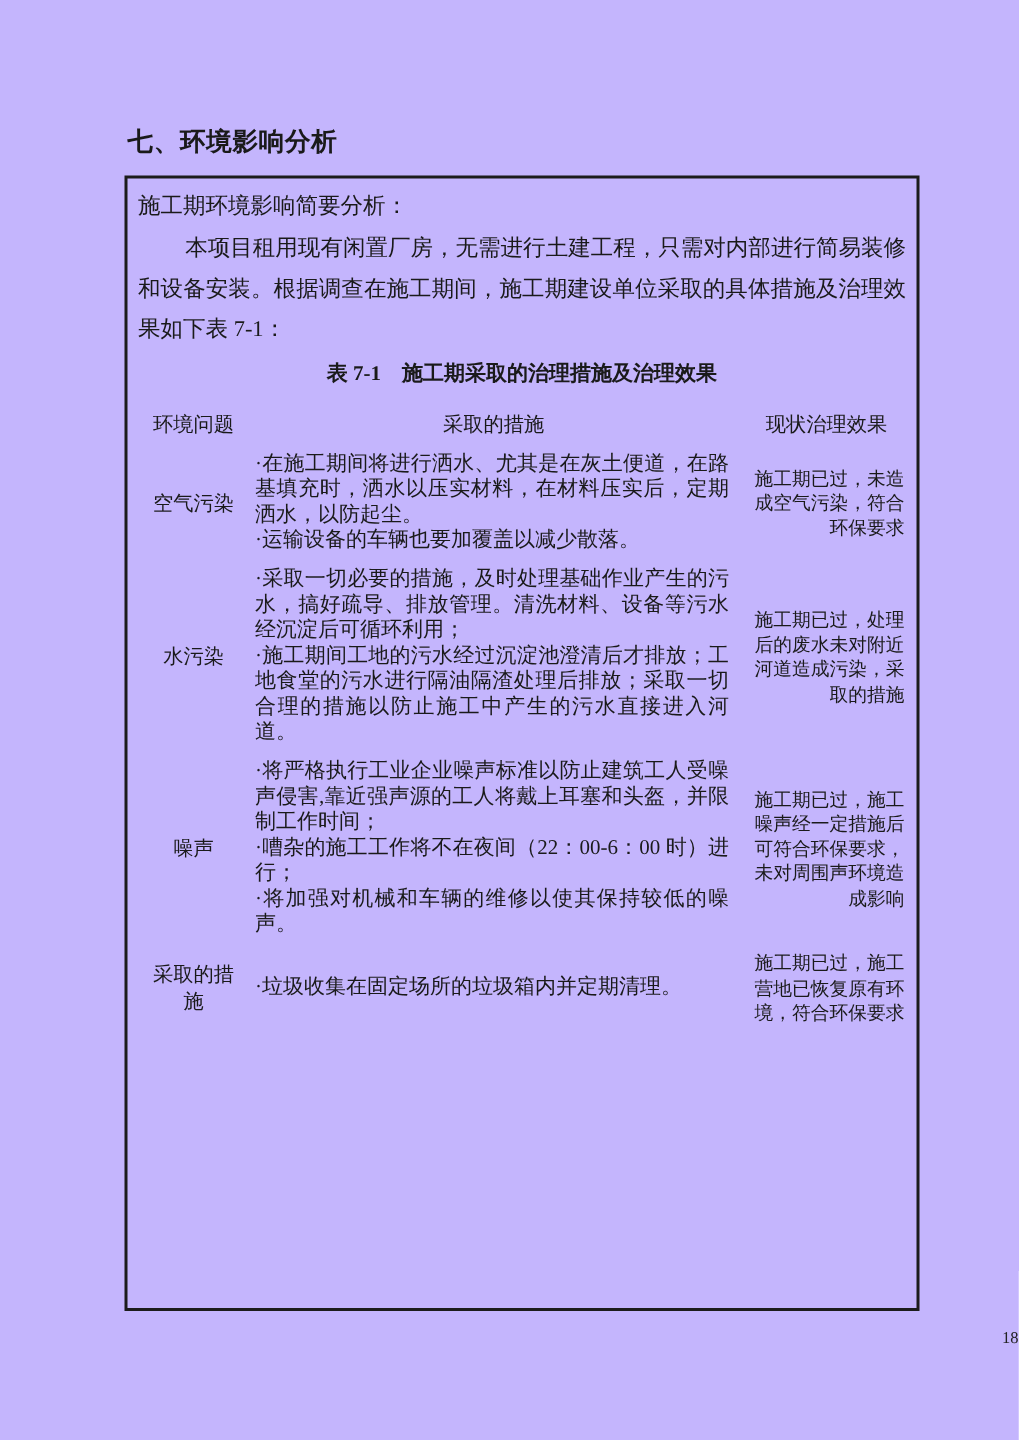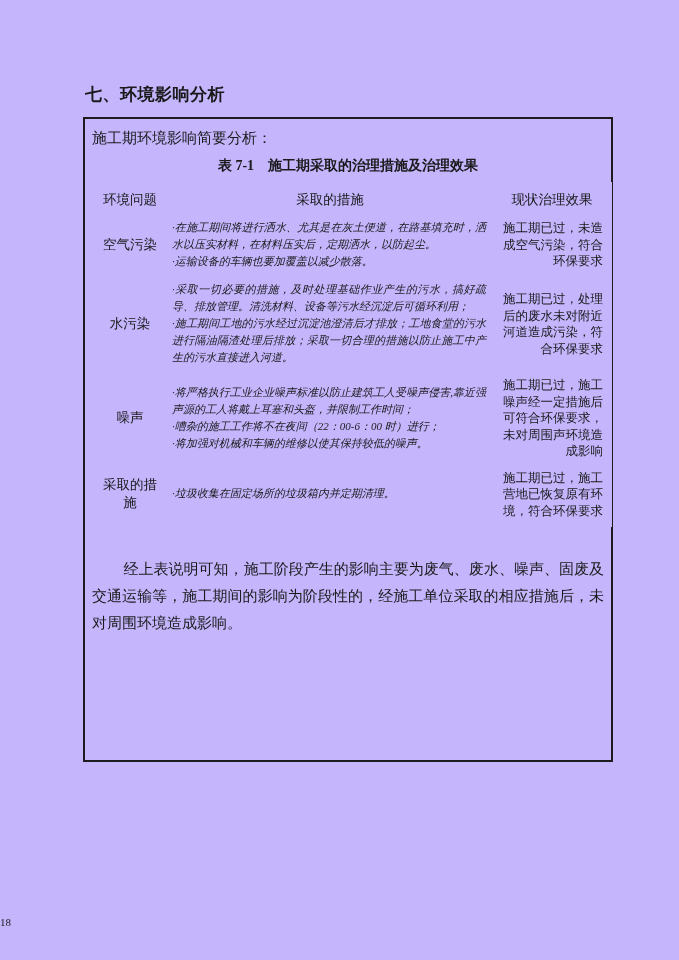--- a/index.html
+++ b/index.html
@@ -20,21 +20,21 @@
     position: absolute;
     left: 85px; top: 83px;
     margin: 0;
     font-size: 17px;
     font-weight: bold;
     letter-spacing: 0.5px;
   }
   .content-box {
     position: absolute;
     left: 83px; top: 117px;
-    width: 530px; height: 645px;
+    width: 530px; height: 757px;
     border: 2px solid #1c1c1c;
     padding: 6px 7px;
   }
   .intro-label {
     margin: 1px 0 0 0;
     font-size: 15px;
     line-height: 24px;
   }
   .body-para {
     margin: 3px 0 0 0;
@@ -50,71 +50,71 @@
     font-size: 14px;
     line-height: 18px;
   }
   table.measures-table {
     border-collapse: collapse;
     width: 514px;
     margin: 7px auto 0 auto;
     table-layout: fixed;
   }
   .measures-table th, .measures-table td {
-    border: 6px solid #c4b5fd;
+    border: 4px solid #c4b5fd;
     vertical-align: middle;
   }
   .measures-table th {
     font-weight: normal;
     font-size: 13.5px;
     height: 29px;
     text-align: center;
     padding: 0 2px;
   }
   td.issue-cell {
     text-align: center;
     font-size: 13.5px;
     padding: 2px 2px;
   }
   td.measures-cell {
-    font-size: 11px;
+    font-size: 14px;
     line-height: 17px;
     padding: 2px 6px 3px 4px;
     text-align: justify;
-    font-style: italic;
   }
   td.effect-cell {
     font-size: 12.5px;
     line-height: 16.5px;
     text-align: right;
     padding: 2px 3px;
   }
   .conclusion {
     margin-top: 29px;
   }
   .page-number {
     position: absolute;
-    left: 0; top: 916px;
+    left: 0; top: 886px;
     width: 100%;
-    text-align: left;
+    text-align: right;
     font-size: 11px;
     color: #222;
   }
 </style>
 </head>
 <body>
 
 <div class="page">
 
   <h1 class="section-title">七、环境影响分析</h1>
 
   <div class="content-box">
 
     <p class="intro-label">施工期环境影响简要分析：</p>
 
+    <p class="body-para">本项目租用现有闲置厂房，无需进行土建工程，只需对内部进行简易装修和设备安装。根据调查在施工期间，施工期建设单位采取的具体措施及治理效果如下表 7-1：</p>
 
     <div class="table-title">表 7-1　施工期采取的治理措施及治理效果</div>
 
     <table class="measures-table">
       <colgroup>
         <col style="width:70px">
         <col style="width:330px">
         <col style="width:114px">
       </colgroup>
       <thead>
@@ -132,40 +132,39 @@
             <div>·运输设备的车辆也要加覆盖以减少散落。</div>
           </td>
           <td class="effect-cell">施工期已过，未造成空气污染，符合环保要求</td>
         </tr>
         <tr>
           <td class="issue-cell">水污染</td>
           <td class="measures-cell">
             <div>·采取一切必要的措施，及时处理基础作业产生的污水，搞好疏导、排放管理。清洗材料、设备等污水经沉淀后可循环利用；</div>
             <div>·施工期间工地的污水经过沉淀池澄清后才排放；工地食堂的污水进行隔油隔渣处理后排放；采取一切合理的措施以防止施工中产生的污水直接进入河道。</div>
           </td>
-          <td class="effect-cell">施工期已过，处理后的废水未对附近河道造成污染，符合环保要求</td>
+          <td class="effect-cell">施工期已过，处理后的废水未对附近河道造成污染，采取的措施</td>
         </tr>
         <tr>
           <td class="issue-cell">噪声</td>
           <td class="measures-cell">
             <div>·将严格执行工业企业噪声标准以防止建筑工人受噪声侵害,靠近强声源的工人将戴上耳塞和头盔，并限制工作时间；</div>
             <div>·嘈杂的施工工作将不在夜间（22：00-6：00 时）进行；</div>
             <div>·将加强对机械和车辆的维修以使其保持较低的噪声。</div>
           </td>
           <td class="effect-cell">施工期已过，施工噪声经一定措施后可符合环保要求，未对周围声环境造成影响</td>
         </tr>
         <tr>
           <td class="issue-cell">采取的措施</td>
           <td class="measures-cell">
             <div>·垃圾收集在固定场所的垃圾箱内并定期清理。</div>
           </td>
           <td class="effect-cell">施工期已过，施工营地已恢复原有环境，符合环保要求</td>
         </tr>
       </tbody>
     </table>
 
-    <p class="body-para conclusion">经上表说明可知，施工阶段产生的影响主要为废气、废水、噪声、固废及交通运输等，施工期间的影响为阶段性的，经施工单位采取的相应措施后，未对周围环境造成影响。</p>
 
   </div>
 
   <div class="page-number">18</div>
 
 </div>
 
 </body></html>

